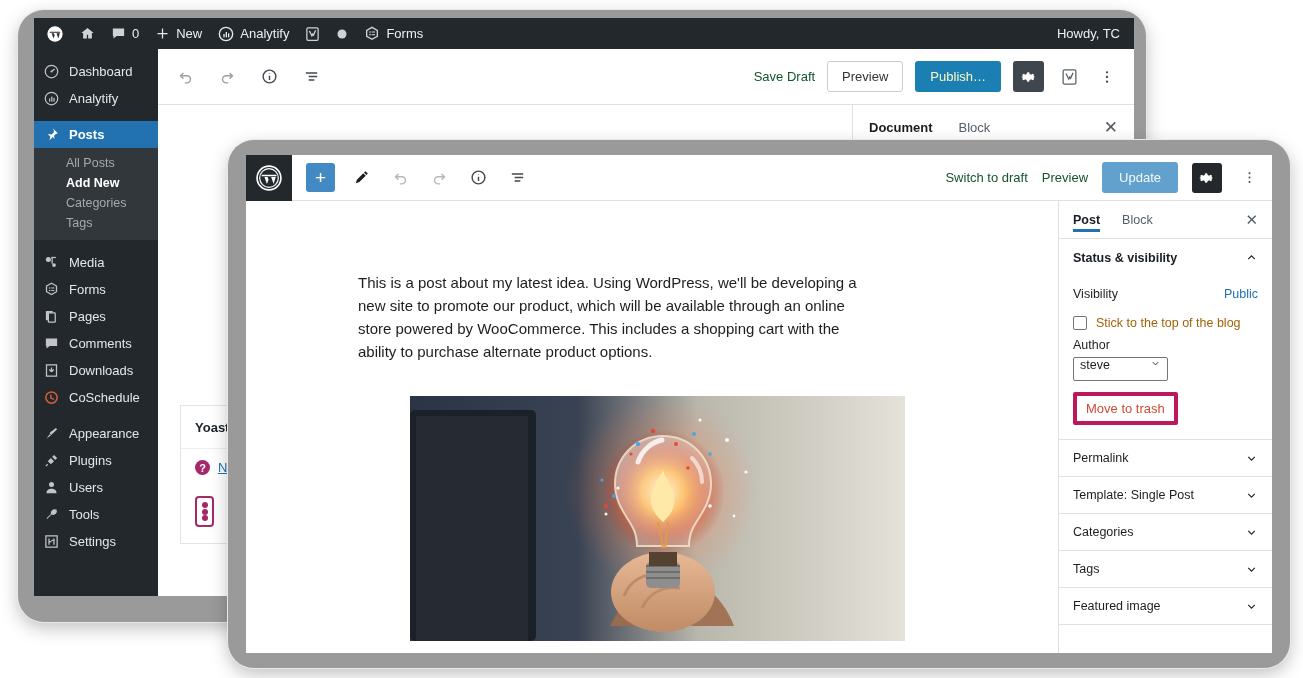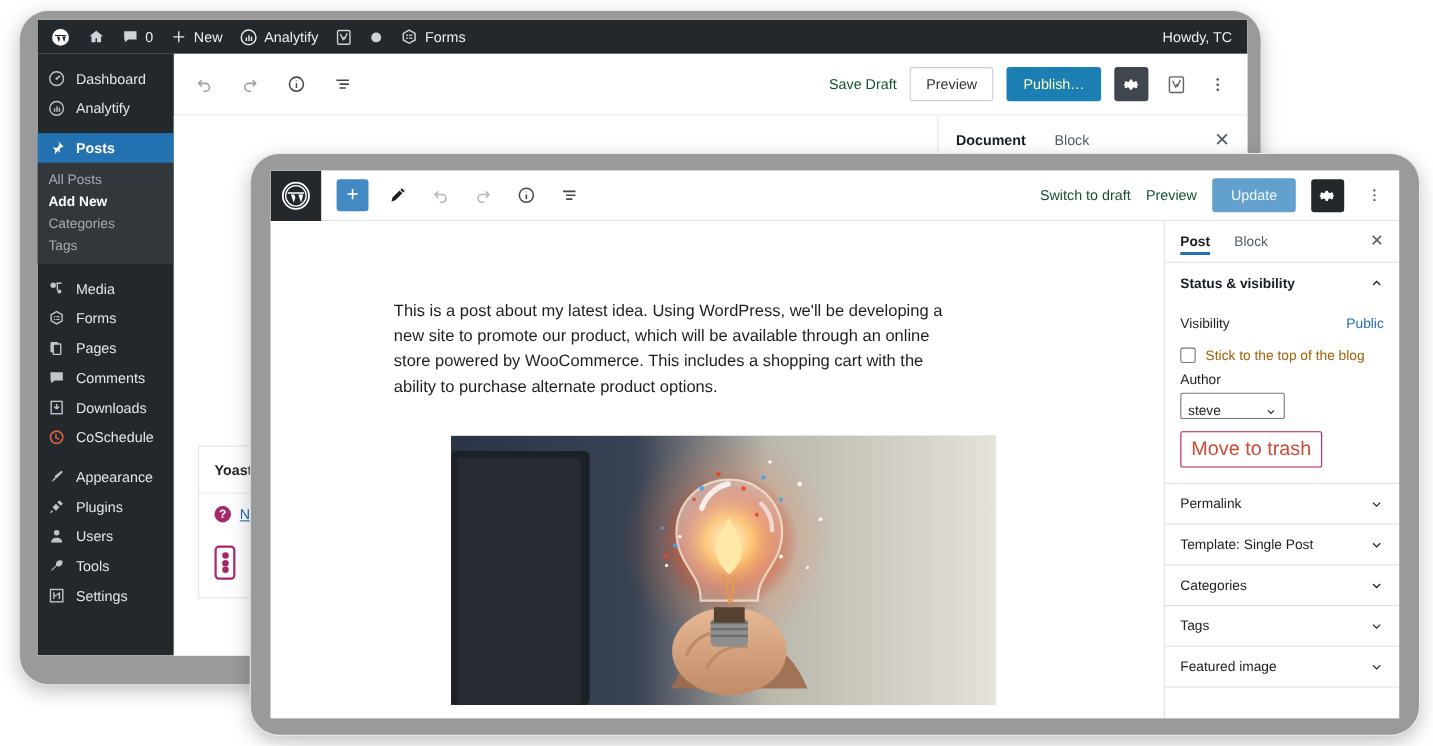--- a/index.html
+++ b/index.html
@@ -45,21 +45,21 @@
     display:flex; align-items:center; gap:9px;
     height: 27px; padding-left: 9px; font-size: 13px; color:#e4e6e8;
   }
   .menu-row .mi { width:17px; height:17px; display:flex; align-items:center; justify-content:center; flex:0 0 17px; }
   .menu-row.current { background:#2271b1; color:#fff; font-weight:600; position:relative; }
   .menu-row.current::after{
     content:""; position:absolute; right:-8px; top:50%; transform:translateY(-50%);
     border:8px solid transparent; border-left-color:#2271b1;
   }
   .submenu { background:#32373c; padding: 5px 0 7px 0; }
-  .sub-row { font-size:12.5px; color:#a7aaad; padding: 3px 0 3px 10px; }
+  .sub-row { font-size:12.5px; color:#a7aaad; padding: 3px 0 3px 32px; }
   .sub-row.cur { color:#fff; font-weight:700; }
   .menu-gap { height: 9px; }
 
   
   .back-editor { flex:1 1 auto; background:#fff; display:flex; flex-direction:column; min-width:0; }
   .edit-toolbar {
     height: 56px; background:#fff; border-bottom:1px solid #e0e0e0;
     display:flex; align-items:center; padding: 0 14px; gap: 14px;
   }
   .tb-icons { display:flex; align-items:center; gap: 16px; }
@@ -141,24 +141,24 @@
                  font-size:12.5px; font-weight:600; color:#191e23; }
   .fr-sec-head .chev { margin-left:auto; }
   .fr-panel { border-bottom:1px solid #e0e0e0; }
   .fr-body { padding: 2px 14px 14px; }
   .fr-row { display:flex; align-items:center; height:31px; font-size:12.5px; color:#1e1e1e; }
   .fr-row .val { margin-left:auto; color:#2271b1; cursor:pointer; }
   .fr-check { display:flex; align-items:center; gap:9px; margin: 7px 0 4px; font-size:12.5px; color:#a16207; }
   .cbox { width:14px; height:14px; border:1px solid #757575; background:#fff; border-radius:2px; flex:0 0 14px; }
   .fr-label { font-size:12.5px; color:#1e1e1e; margin: 8px 0 5px; }
   .fr-select { width:95px; height:24px; border:1px solid #757575; border-radius:2px; background:#fff;
-               display:flex; align-items:flex-end; padding: 0 6px; font-size:12.5px; color:#1e1e1e; cursor:pointer; }
+               display:flex; align-items:flex-start; padding: 0 6px; font-size:12.5px; color:#1e1e1e; cursor:pointer; }
   .fr-select .chev { margin-left:auto; }
-  .btn-trash { margin-top:11px; border:1px solid #be185d; color:#cc4b37; background:#fff;
-               border-radius:2px; font-size:18px; padding: 5px 9px; cursor:pointer; }
+  .btn-trash { margin-top:11px; border:4px solid #be185d; color:#cc4b37; background:#fff;
+               border-radius:2px; font-size:13px; padding: 5px 9px; cursor:pointer; }
   .fr-collapsed { height:37px; display:flex; align-items:center; padding: 0 14px;
                   font-size:12.5px; color:#1e1e1e; border-bottom:1px solid #e0e0e0; cursor:pointer; }
   .fr-collapsed .chev { margin-left:auto; }
 
   .chev svg { display:block; }
 </style>
 </head>
 <body>
 
 <div class="stage">

